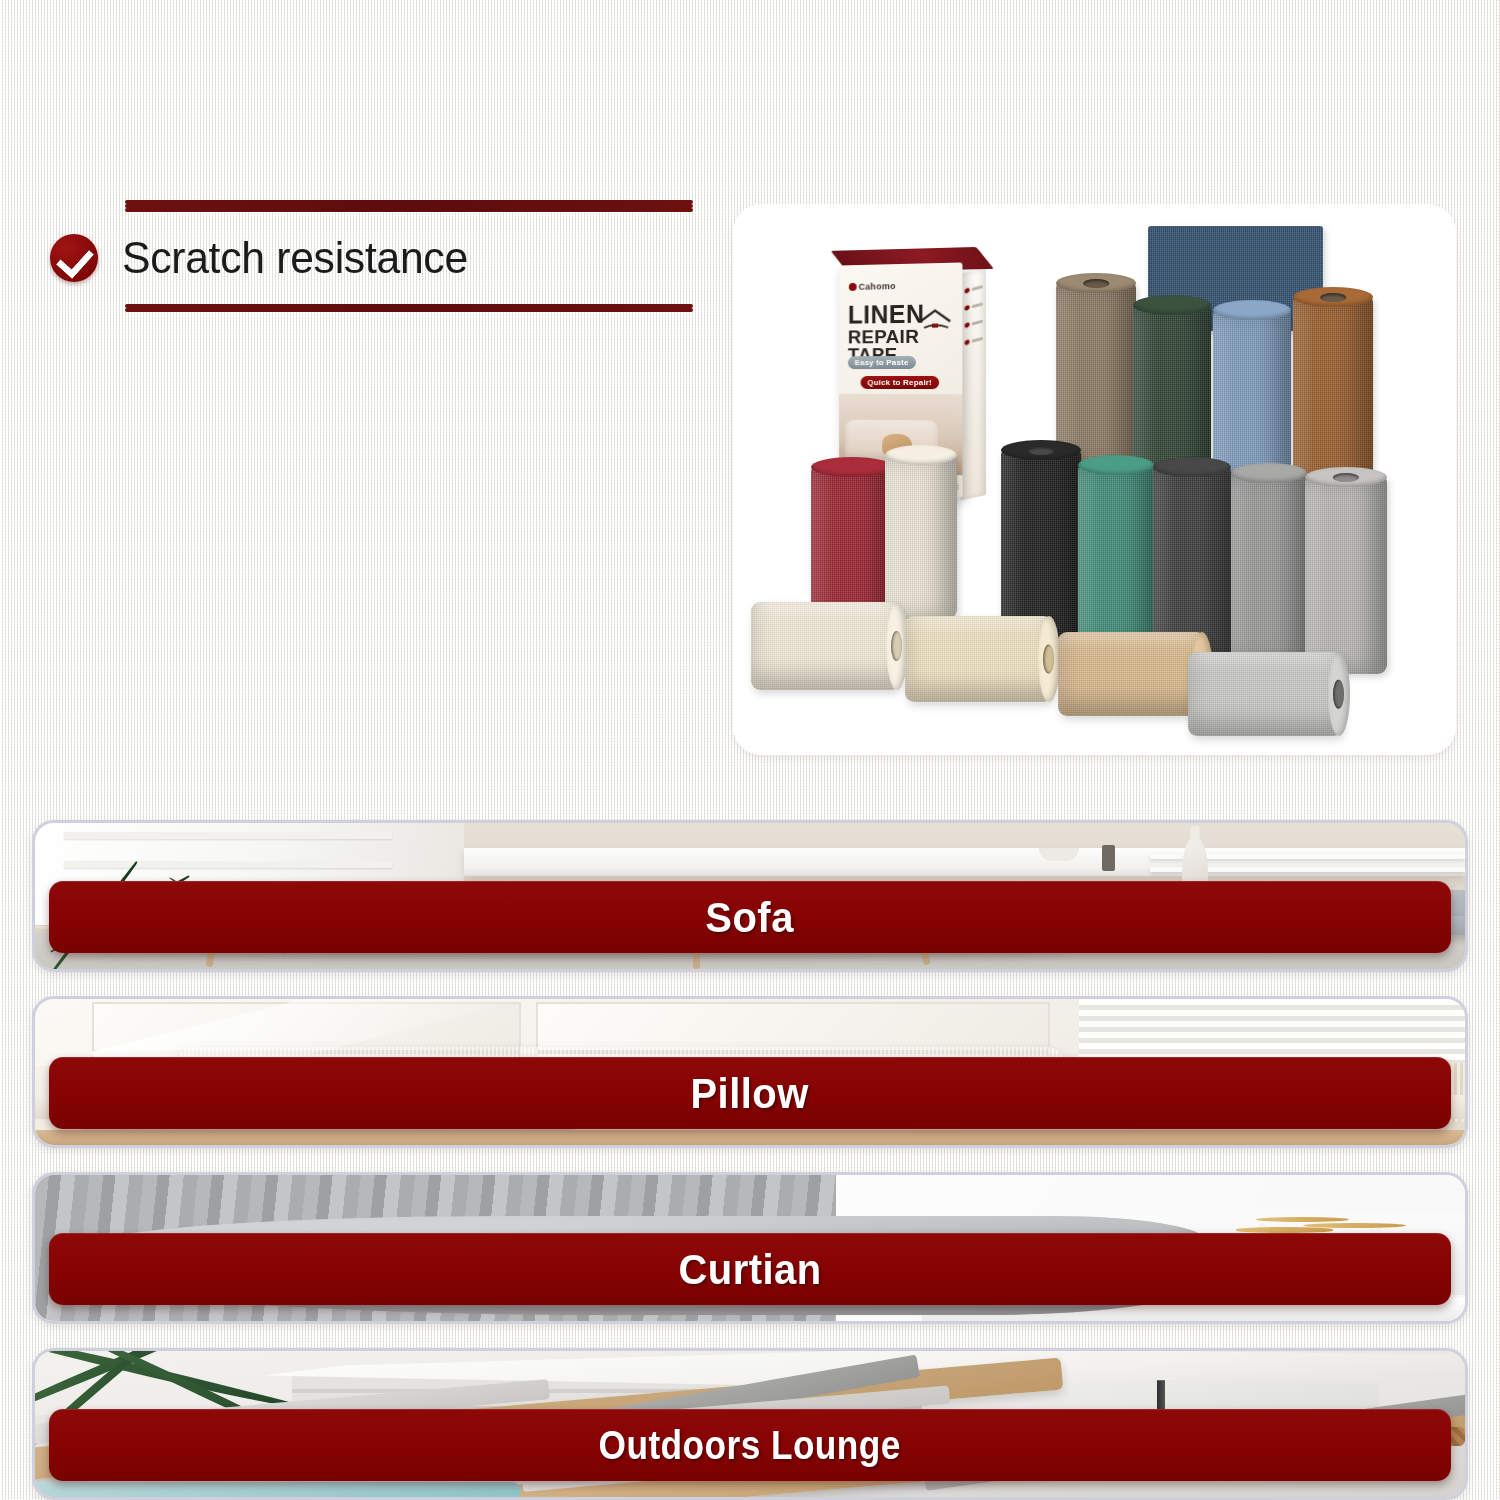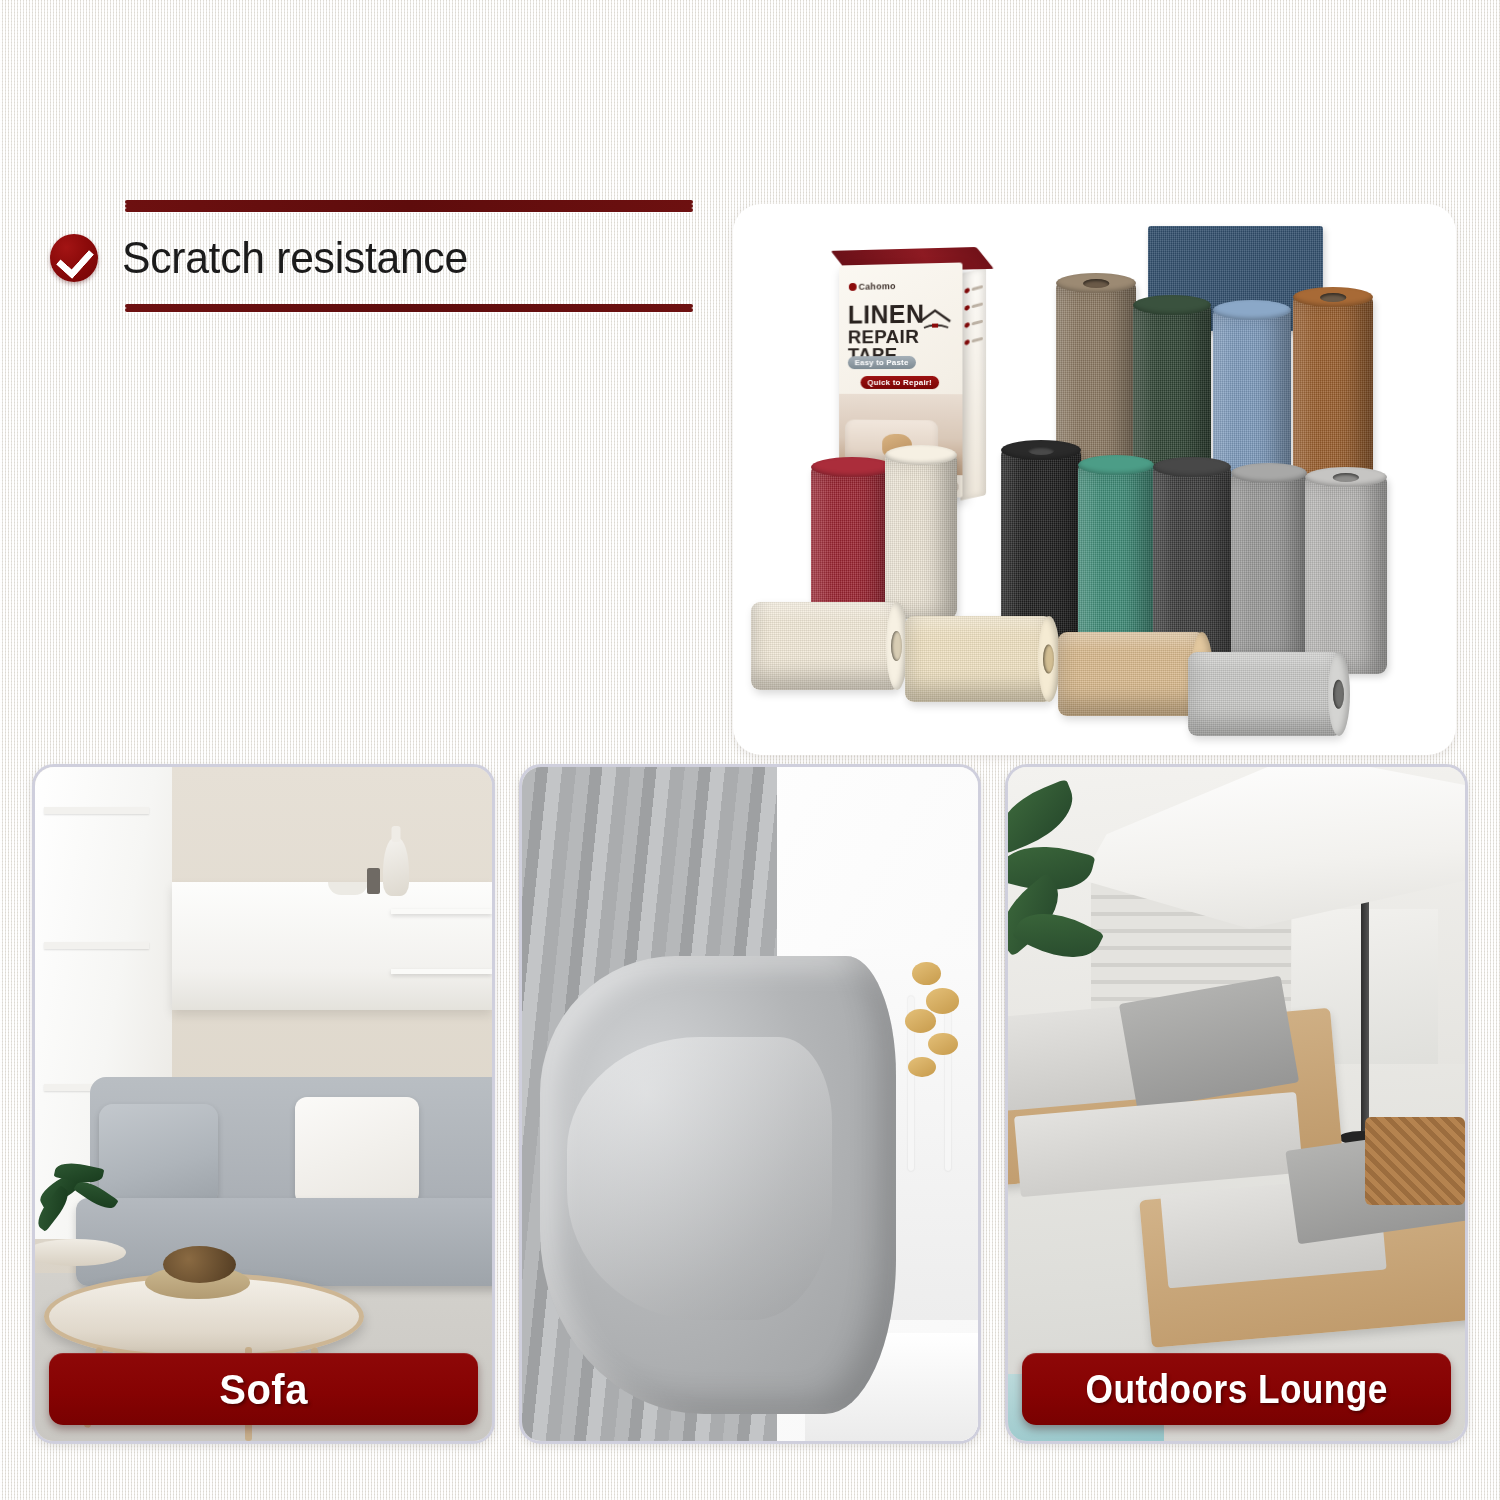--- a/index.html
+++ b/index.html
@@ -246,24 +246,25 @@
     background: rgba(255,255,255,0.55);
     display: flex; align-items: center; justify-content: center;
   }
   .box-size-text {
     font-size: 7px; color: #5b4e45; letter-spacing: 0.4px; white-space: nowrap;
   }
 
   
   .tiles {
     position: absolute;
-    left: 32px; top: 764px;
+    left: 32px; top: 820px;
     width: 1436px; height: 680px;
     display: flex;
     gap: 24px;
+    flex-direction: column;
   }
   .tile {
     position: relative;
     flex: 1 1 0;
     border-radius: 22px;
     border: 3px solid #cfcfdd;
     overflow: hidden;
     background: #e8e8ea;
     box-shadow: 0 3px 8px rgba(120,115,110,0.18);
   }
@@ -590,20 +591,41 @@
         <div class="s1-cone"></div>
         <div class="s1-leg" style="left:12%;bottom:2%;height:12%;transform:rotate(9deg);"></div>
         <div class="s1-leg" style="left:46%;bottom:0%;height:14%;"></div>
         <div class="s1-leg" style="left:62%;bottom:3%;height:11%;transform:rotate(-12deg);"></div>
       </div>
       <div class="tile-label">
         <span class="tile-label-text">Sofa</span>
       </div>
     </div>
 
+    <div class="tile">
+      <div class="tile-photo">
+        <div class="s2-bg"></div>
+        <div class="s2-panel" style="left:4%;top:2%;width:30%;height:34%;"></div>
+        <div class="s2-panel" style="left:35%;top:2%;width:36%;height:34%;"></div>
+        <div class="s2-panel" style="left:4%;top:36%;width:30%;height:22%;"></div>
+        <div class="s2-panel" style="left:35%;top:36%;width:36%;height:22%;"></div>
+        <div class="s2-blinds"></div>
+        <div class="s2-sun"></div>
+        <div class="s2-chair"></div>
+        <div class="s2-boucle"></div>
+        <div class="s2-seat"></div>
+        <div class="s2-pillow"></div>
+        <div class="s2-throw"></div>
+        <div class="s2-fringe"></div>
+        <div class="s2-floor"></div>
+      </div>
+      <div class="tile-label">
+        <span class="tile-label-text">Pillow</span>
+      </div>
+    </div>
 
     <div class="tile">
       <div class="tile-photo">
         <div class="s3-bg"></div>
         <div class="s3-sheer"></div>
         <div class="s3-curtain"></div>
         <div class="s3-chair"></div>
         <div class="s3-spindle" style="right:6%;top:34%;height:26%;"></div>
         <div class="s3-spindle" style="right:14%;top:34%;height:26%;"></div>
         <div class="s3-spindle" style="right:22%;top:34%;height:26%;"></div>
@@ -611,20 +633,23 @@
         <div class="s3-drape"></div>
         <div class="s3-drape2"></div>
         <div class="s3-flower">
           <span class="s3-petal" style="left:30%;top:4%;width:36%;height:16%;"></span>
           <span class="s3-petal" style="left:48%;top:22%;width:40%;height:17%;"></span>
           <span class="s3-petal" style="left:22%;top:36%;width:38%;height:16%;"></span>
           <span class="s3-petal" style="left:50%;top:52%;width:36%;height:15%;"></span>
           <span class="s3-petal" style="left:26%;top:68%;width:34%;height:14%;"></span>
         </div>
       </div>
+      <div class="tile-label">
+        <span class="tile-label-text">Curtian</span>
+      </div>
     </div>
 
     <div class="tile">
       <div class="tile-photo">
         <div class="s4-bg"></div>
         <div class="s4-wall"></div>
         <div class="s4-steps"></div>
         <div class="s4-block"></div>
         <div class="s4-ground"></div>
         <div class="s4-pole"></div>

